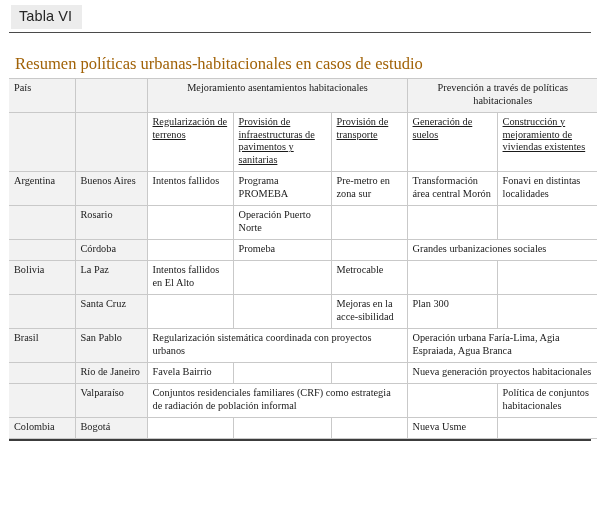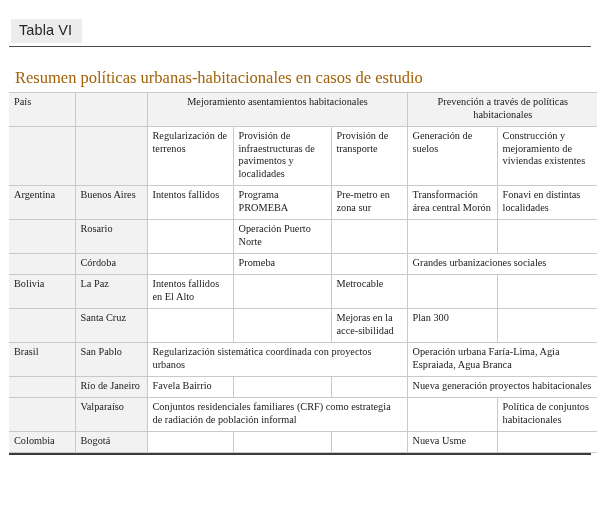--- a/index.html
+++ b/index.html
@@ -18,21 +18,21 @@
   #page {
     width: 600px;
     height: 517px;
     position: relative;
     box-sizing: border-box;
     padding: 0 6px;
   }
 
   
   .tab-wrap {
-    padding-top: 19px;
+    padding-top: 5px;
     padding-left: 5px;
   }
   .tab-label {
     display: inline-block;
     background: #ececec;
     font-family: "Liberation Sans", sans-serif;
     font-size: 14.5px;
     line-height: 1;
     padding: 4px 10px 5px 8px;
     color: #262626;
@@ -76,21 +76,21 @@
   table.tbl td:first-child, table.tbl th:first-child { border-left: none; }
   table.tbl td:last-child, table.tbl th:last-child { border-right: none; }
 
   
   .stub { background: #f2f2f2; }
   .stub-country { font-weight: bold; background: #f2f2f2; }
 
   
   tr.hdr-top > * { border-top: 1.6px solid #4a4a4a; }
   tr.hdr-top .grp { background: #f2f2f2; text-align: center; }
-  tr.hdr-sub > * { border-top: 1px solid #b5b5b5; }
+  tr.hdr-sub > * { border-top: 1px solid #b5b5b5; text-decoration: underline; }
   .colhead { background: #ffffff; }
 
   
   tr.country-start > * { border-top: 1.5px solid #5a5a5a; }
 
   
   .bottom-rule {
     border-top: 2.2px solid #3c3c3c;
     margin: 0 3px;
   }
@@ -123,21 +123,21 @@
       <tr class="hdr-top">
         <th class="stub-country">País</th>
         <th class="stub"></th>
         <th class="grp" colspan="3">Mejoramiento asentamientos habitacionales</th>
         <th class="grp" colspan="2">Prevención a través de políticas habitacionales</th>
       </tr>
       <tr class="hdr-sub">
         <th class="stub"></th>
         <th class="stub"></th>
         <th class="colhead">Regularización de terrenos</th>
-        <th class="colhead">Provisión de infraestructuras de pavimentos y localidades</th>
+        <th class="colhead">Provisión de infraestructuras de pavimentos y sanitarias</th>
         <th class="colhead">Provisión de transporte</th>
         <th class="colhead">Generación de suelos</th>
         <th class="colhead">Construcción y mejoramiento de viviendas existentes</th>
       </tr>
     </thead>
     <tbody id="tbody">
         <tr class="country-start">
           <td class="stub-country">Argentina</td>
           <td class="stub">Buenos Aires</td>
           <td class="nowrapcell">Intentos fallidos</td>

